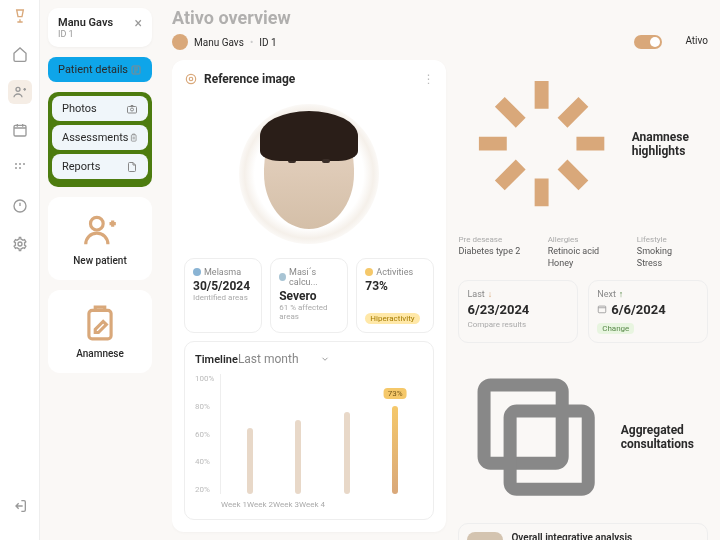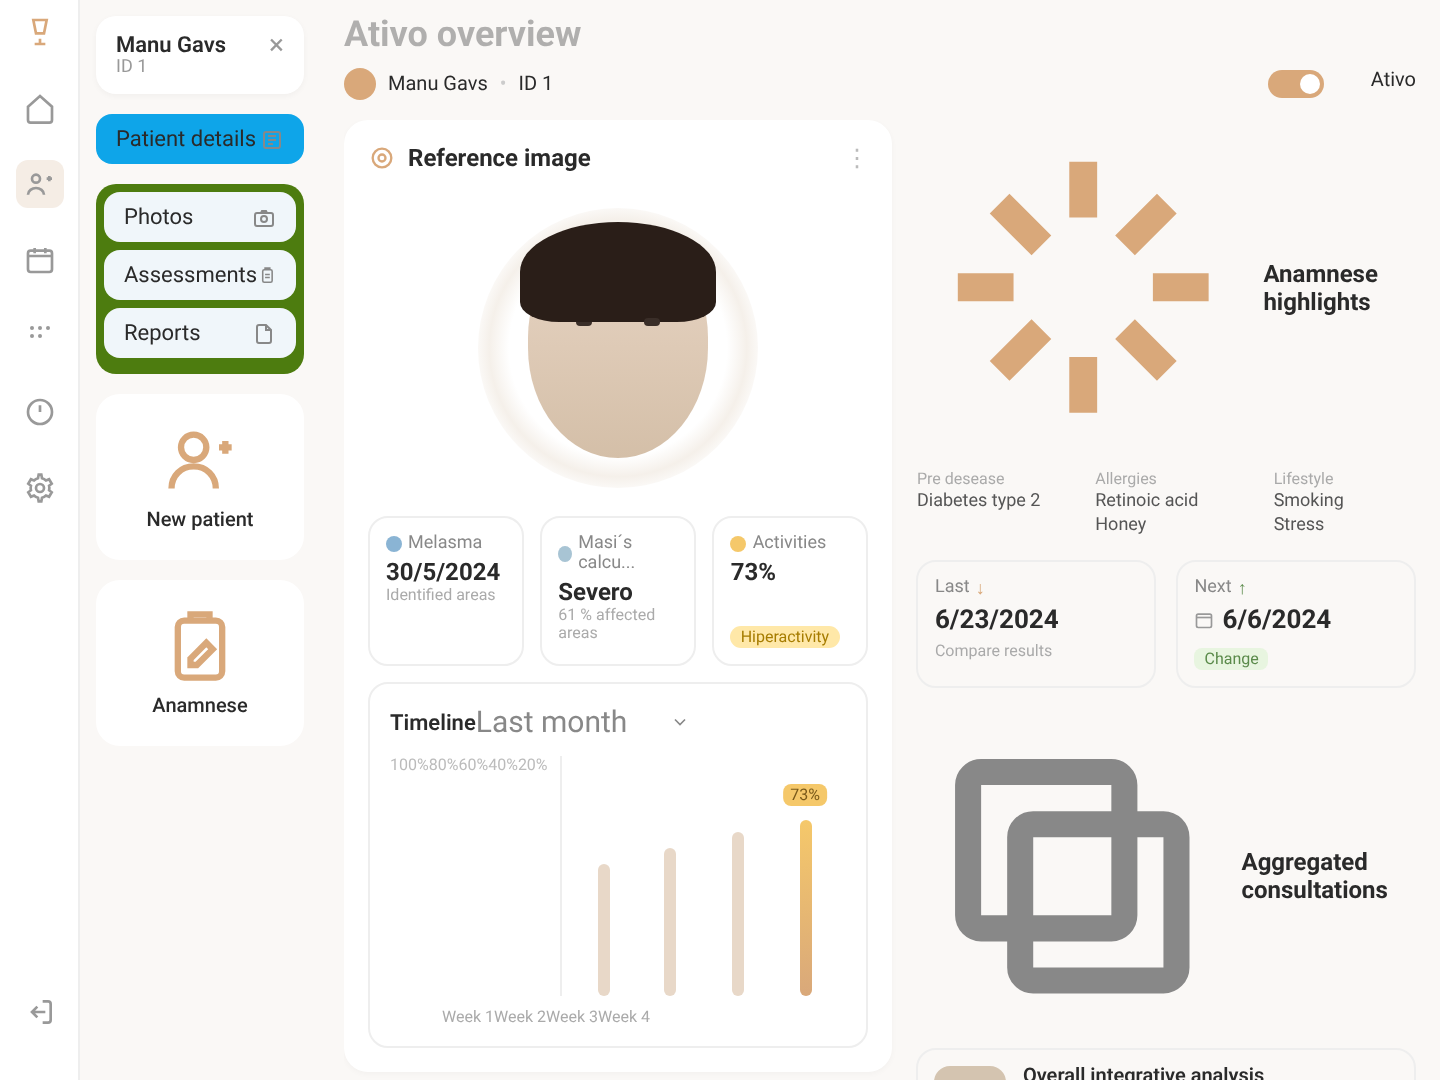--- a/index.html
+++ b/index.html
@@ -48,23 +48,23 @@
 .stats{display:flex;gap:8px}
 .stat{flex:1;border:1px solid #eee;border-radius:10px;padding:8px}
 .stat-label{font-size:9px;color:#888;display:flex;align-items:center;gap:3px;margin-bottom:2px}
 .stat-label .dot{width:8px;height:8px;border-radius:50%;background:#8ab4d4}
 .stat-val{font-weight:700;font-size:12px}
 .stat-sub{font-size:8px;color:#aaa}
 .badge{display:inline-block;background:#ffe8a8;color:#a67c00;font-size:8px;padding:1px 5px;border-radius:6px;margin-top:20px}
 .timeline{border:1px solid #eee;border-radius:10px;padding:10px;margin-top:8px}
 .tl-head{display:flex;align-items:center;margin-bottom:8px}
 .tl-title{font-weight:600;font-size:11px}
-.tl-sel{font-size:15px;color:#888;display:flex;align-items:center;gap:21px;cursor:pointer}
+.tl-sel{font-size:12px;color:#888;display:flex;align-items:center;gap:21px;cursor:pointer}
 .chart{position:relative;height:120px;display:flex}
-.yaxis{display:flex;flex-direction:row;justify-content:space-between;font-size:8px;color:#bbb;padding-right:6px}
+.yaxis{display:flex;flex-direction:column;justify-content:space-between;font-size:8px;color:#bbb;padding-right:6px}
 .bars{flex:1;display:flex;align-items:flex-end;justify-content:space-around;border-left:1px solid #eee;padding:0 4px;position:relative}
 .bar{width:6px;background:#e8d8c8;border-radius:3px;position:relative}
 .bar.hl{background:linear-gradient(#f5c86a,#d9a87a)}
 .bar-lbl{position:absolute;top:-18px;left:50%;transform:translateX(-50%);background:#f5c86a;color:#7a5a1a;font-size:8px;padding:1px 4px;border-radius:4px;white-space:nowrap}
 .xaxis{display:flex;justify-content:flex-start;font-size:8px;color:#aaa;margin-top:6px;padding-left:26px}
 .section-title{font-weight:700;font-size:12px;display:flex;align-items:center;gap:6px;margin-bottom:8px}
 .anamnese-grid{display:flex;gap:18px;margin-bottom:10px}
 .ag-col{flex:1}
 .ag-label{font-size:8px;color:#aaa;margin-bottom:2px}
 .ag-val{font-size:9px;color:#555;line-height:1.3}

